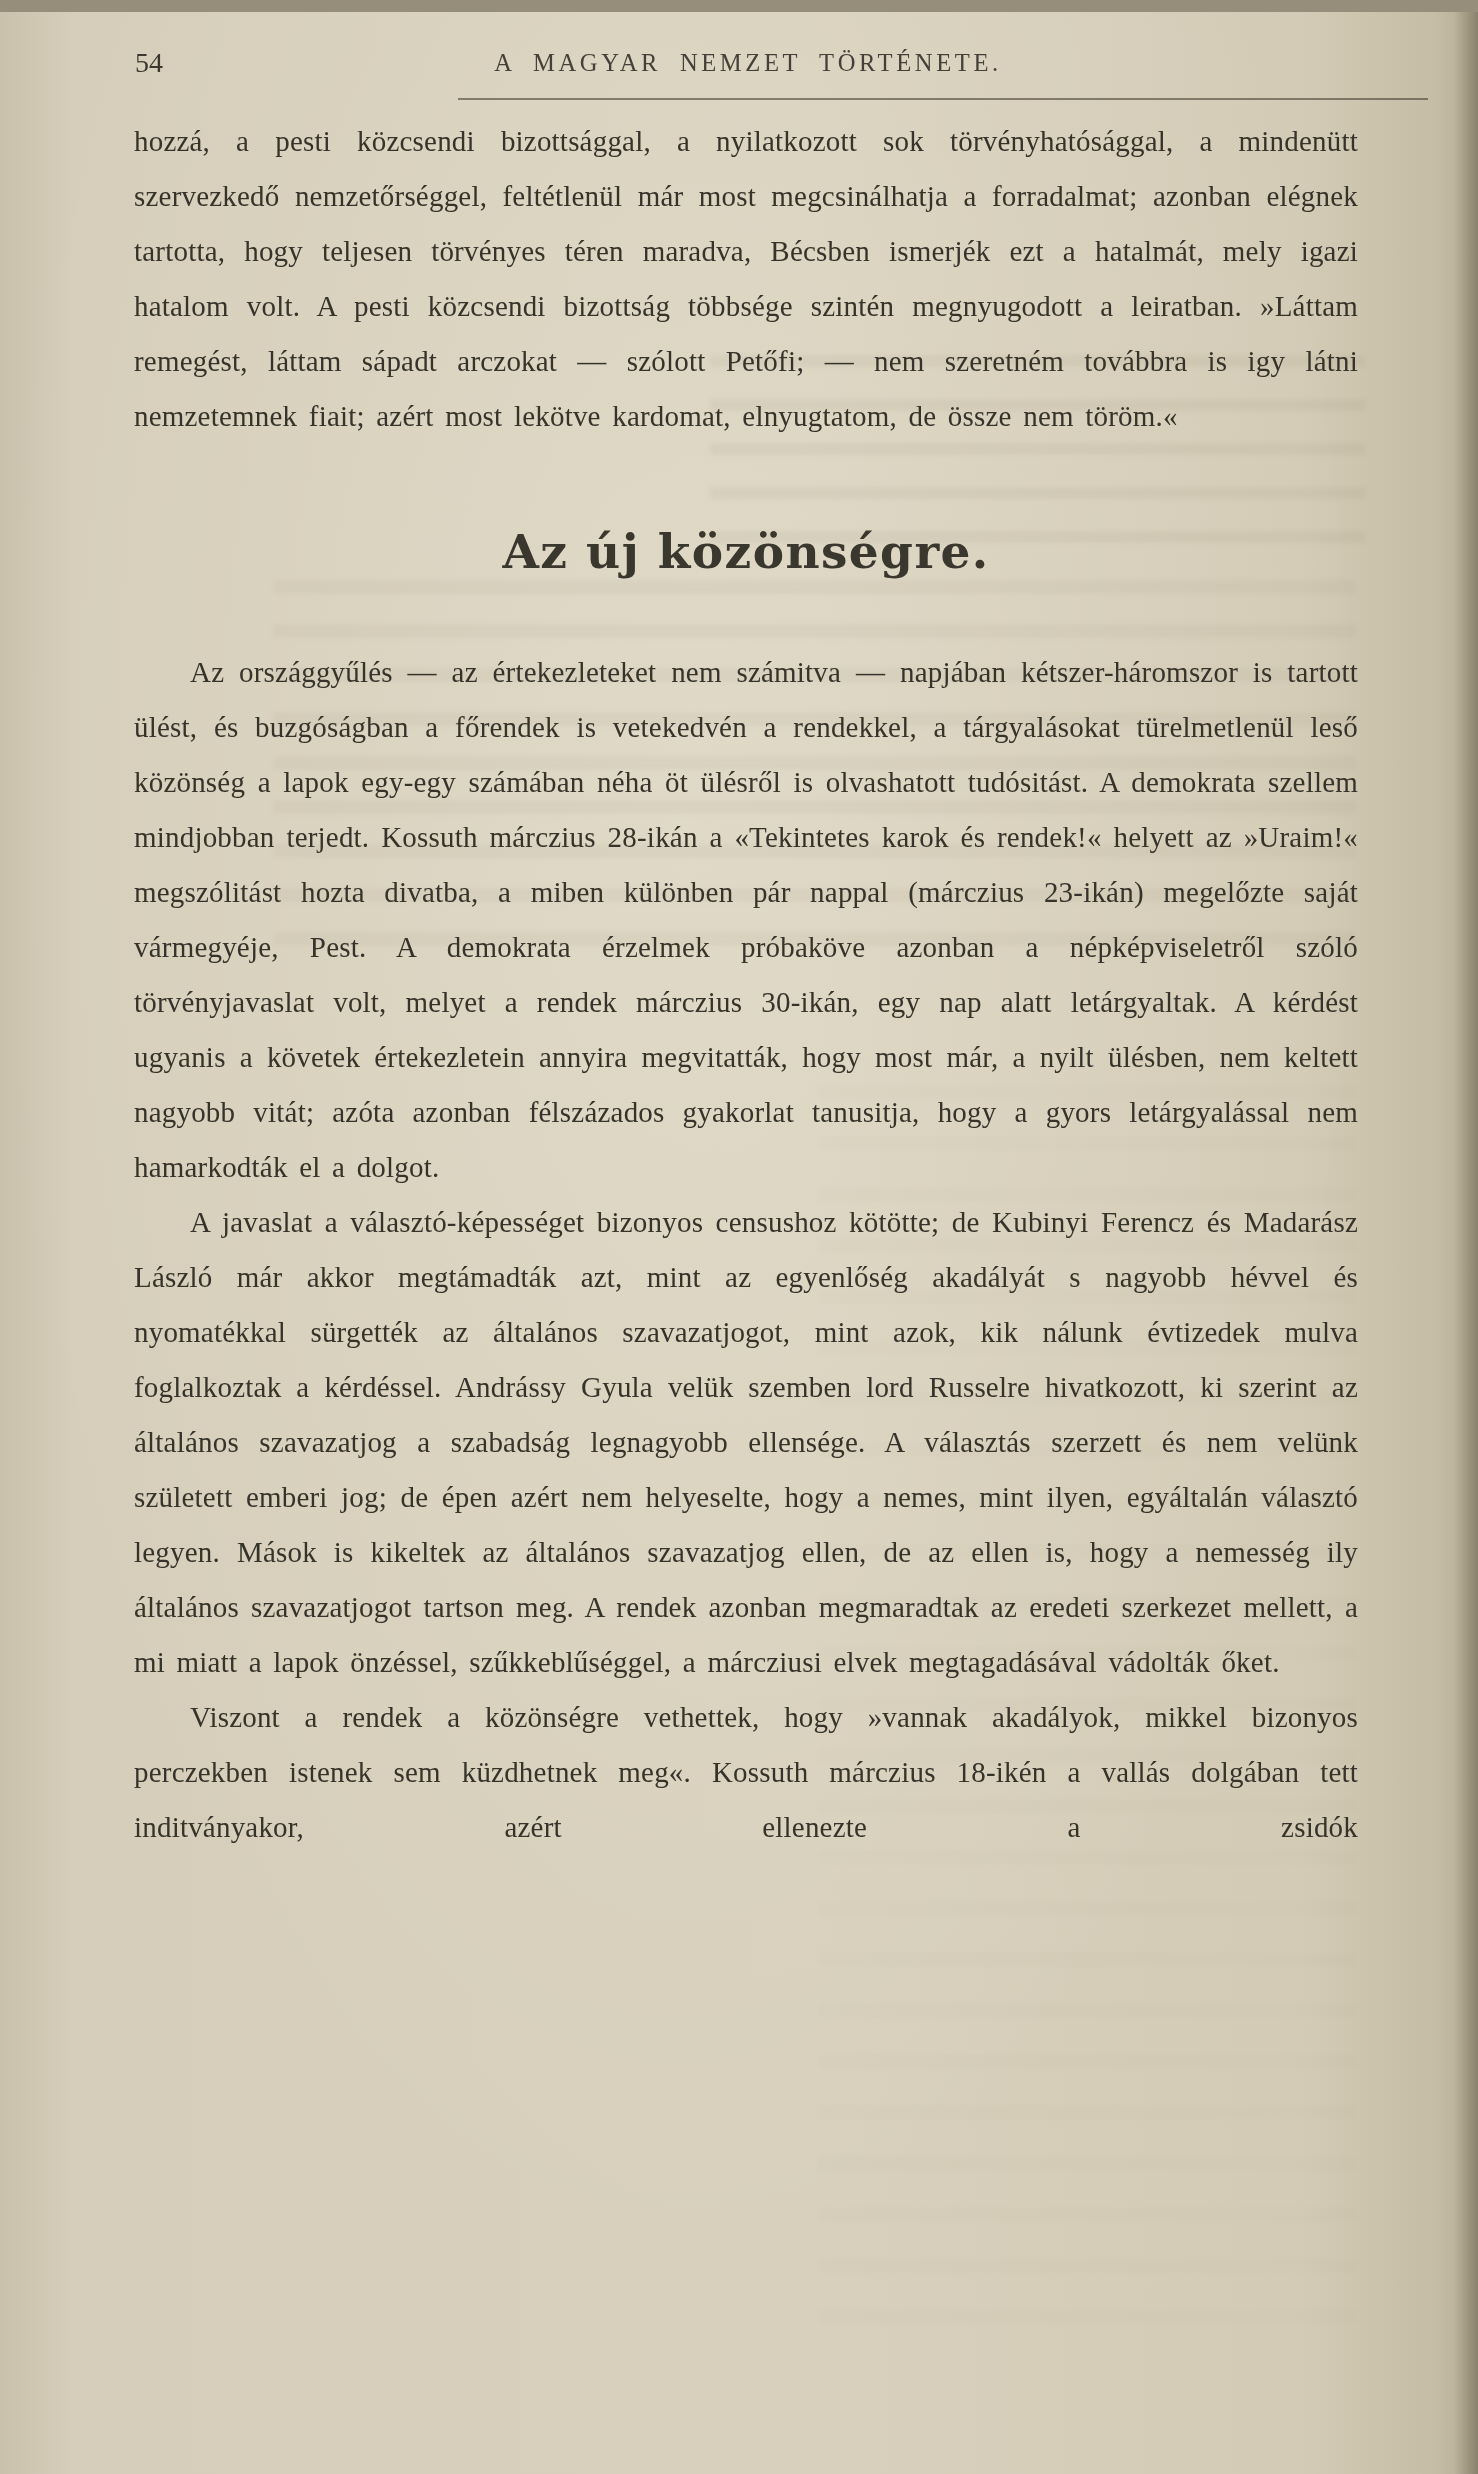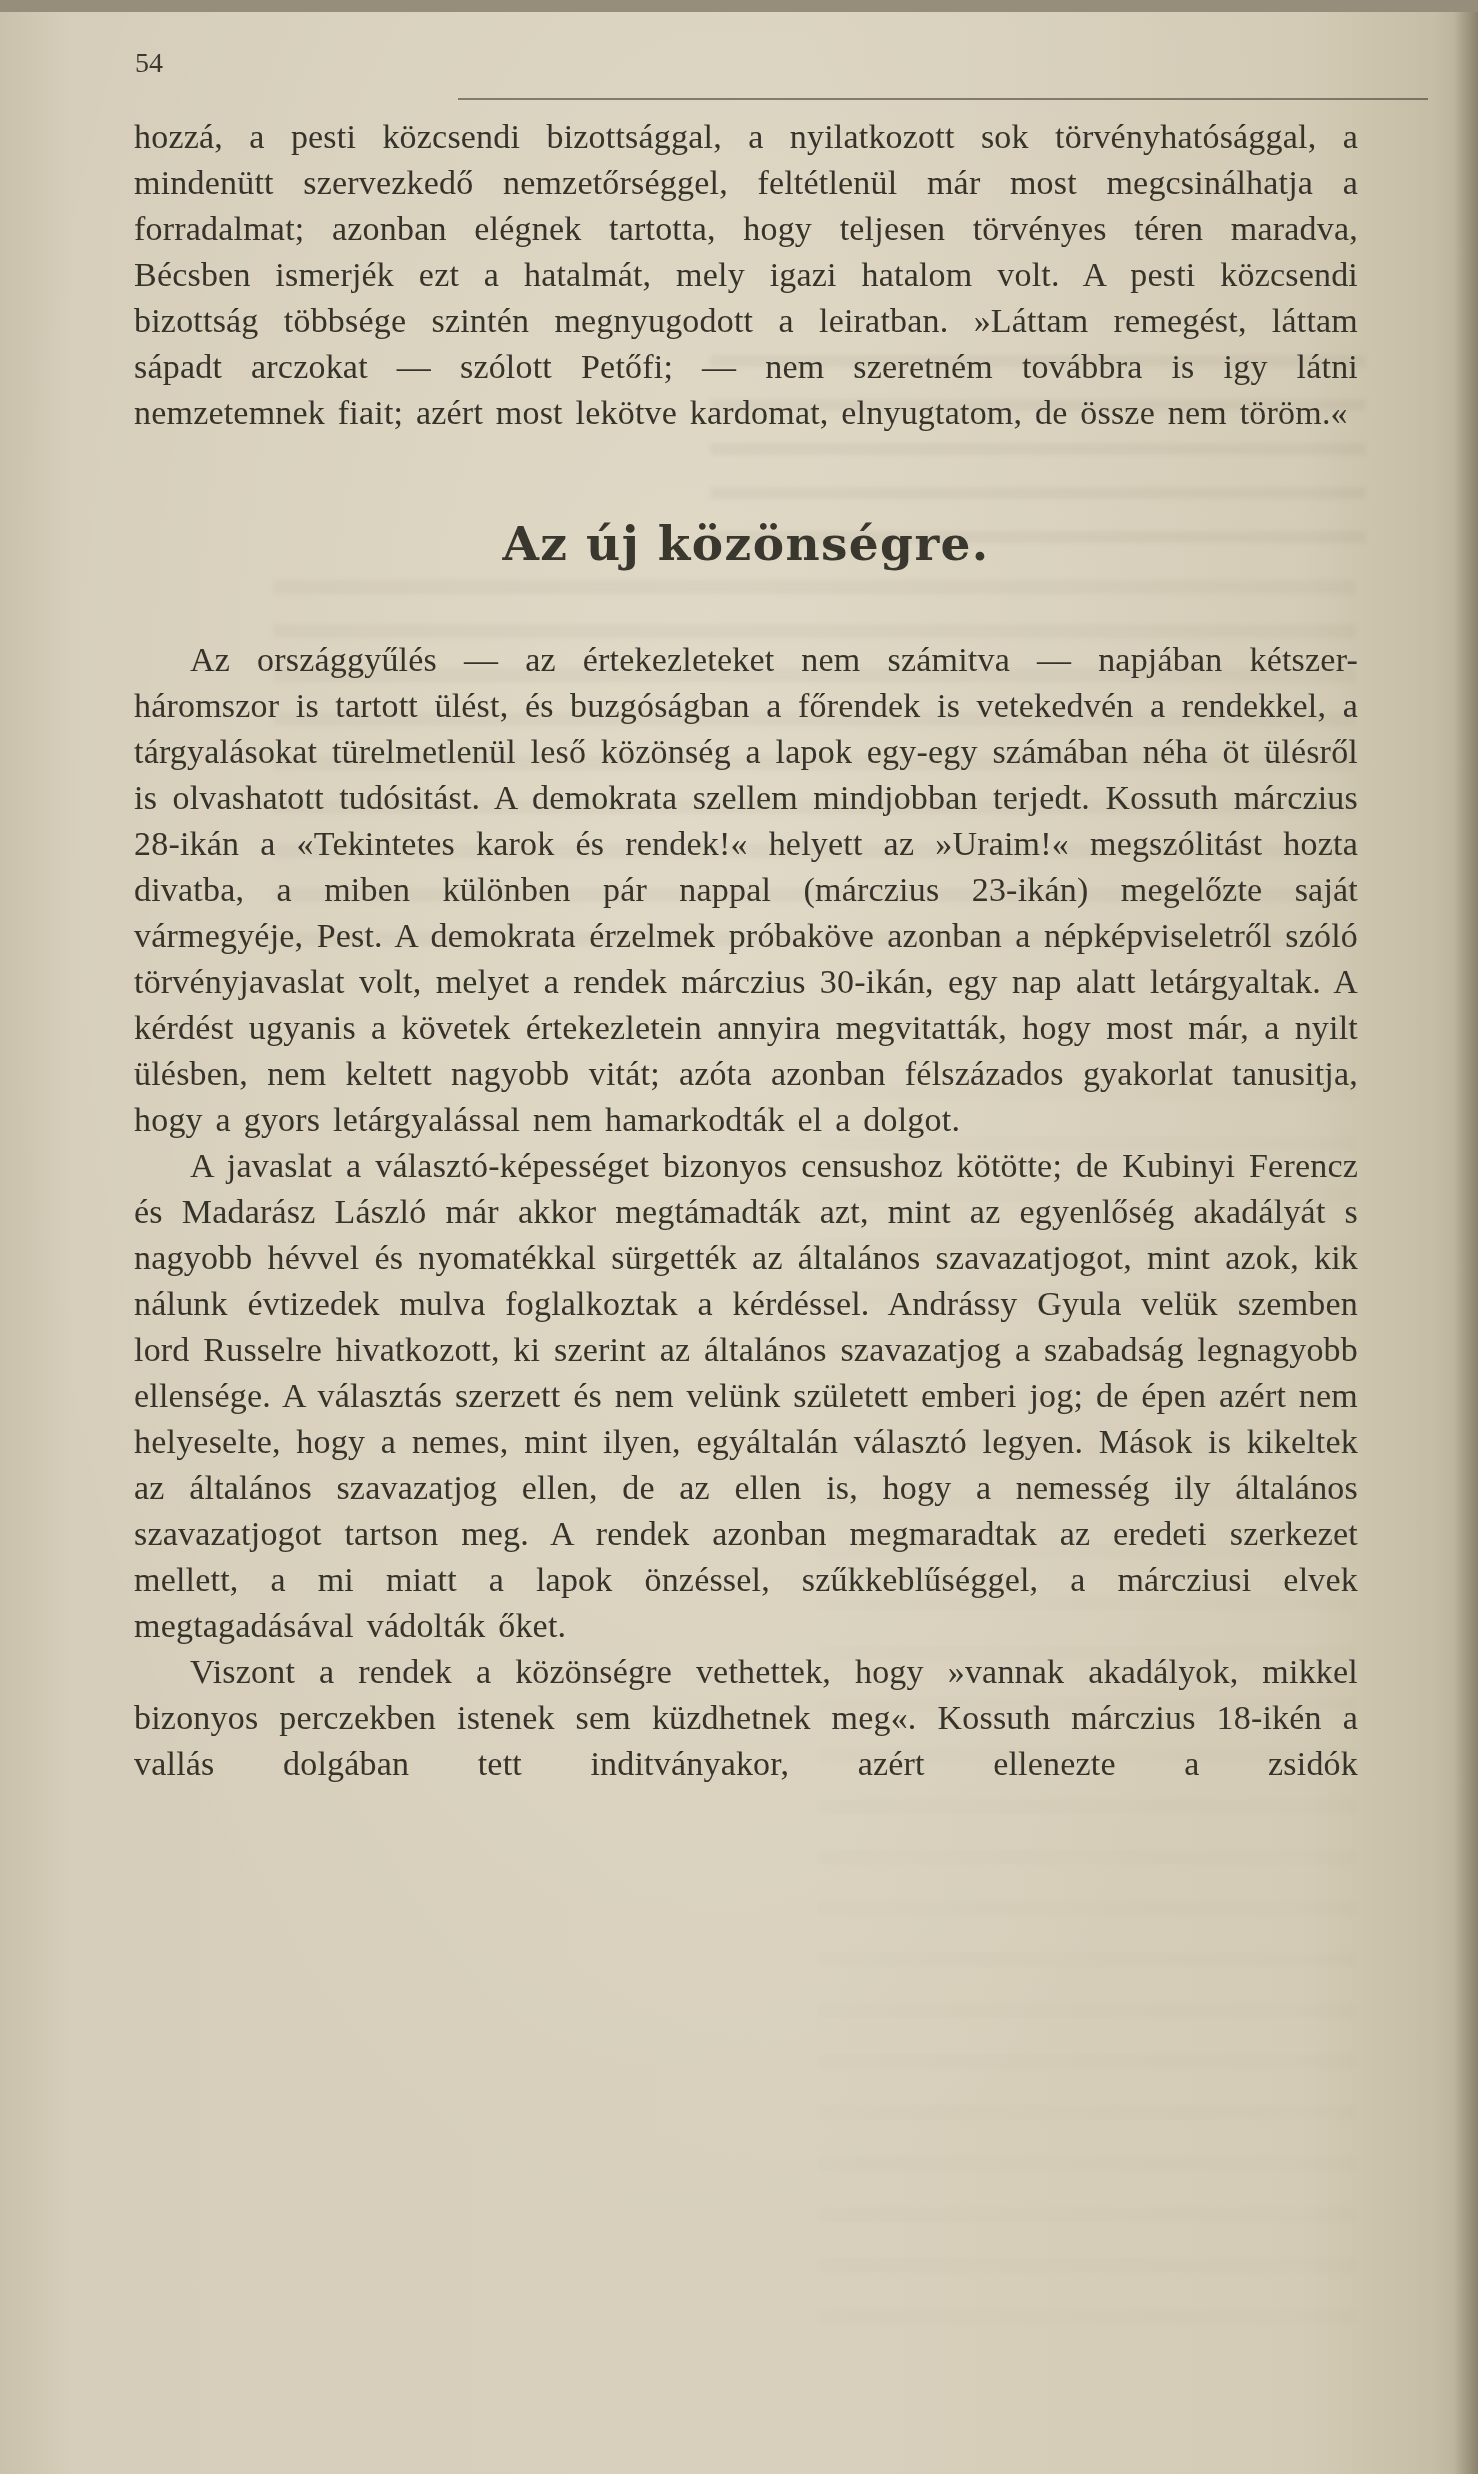--- a/index.html
+++ b/index.html
@@ -58,22 +58,22 @@
 
   
   .text-block {
     position: absolute;
     left: 134px;
     top: 102px;
     width: 1224px;
   }
   .para {
     margin: 0;
-    font-size: 34px;
-    line-height: 46px;
+    font-size: 29px;
+    line-height: 55px;
     text-align: justify;
     word-spacing: 4.1px;
     letter-spacing: 0.2px;
     color: #36332b;
   }
   .para.indent { text-indent: 56px; }
   
   .para.continues { text-align-last: justify; }
 
   
@@ -134,20 +134,21 @@
     background: linear-gradient(to right, rgba(0,0,0,0), rgba(58,49,34,0.35));
   }
 </style>
 </head>
 <body>
 
 <div class="page">
 
   <div class="page-header">
     <span class="page-number">54</span>
+    <div class="running-title">A MAGYAR NEMZET TÖRTÉNETE.</div>
   </div>
   <div class="header-rule"></div>
 
   <div class="bleed bleed-a"></div>
   <div class="bleed bleed-b"></div>
   <div class="bleed bleed-c"></div>
 
   <main class="text-block">
 
     <p class="para">hozzá, a pesti közcsendi bizottsággal, a nyilatkozott sok törvényhatósággal, a mindenütt szervezkedő nemzetőrséggel, feltétlenül már most megcsinálhatja a forradalmat; azonban elégnek tartotta, hogy teljesen törvényes téren maradva, Bécsben ismerjék ezt a hatalmát, mely igazi hatalom volt. A pesti közcsendi bizottság többsége szintén megnyugodott a leiratban. »Láttam remegést, láttam sápadt arczokat — szólott Petőfi; — nem szeretném továbbra is igy látni nemzetemnek fiait; azért most lekötve kardomat, elnyugtatom, de össze nem töröm.«</p>

